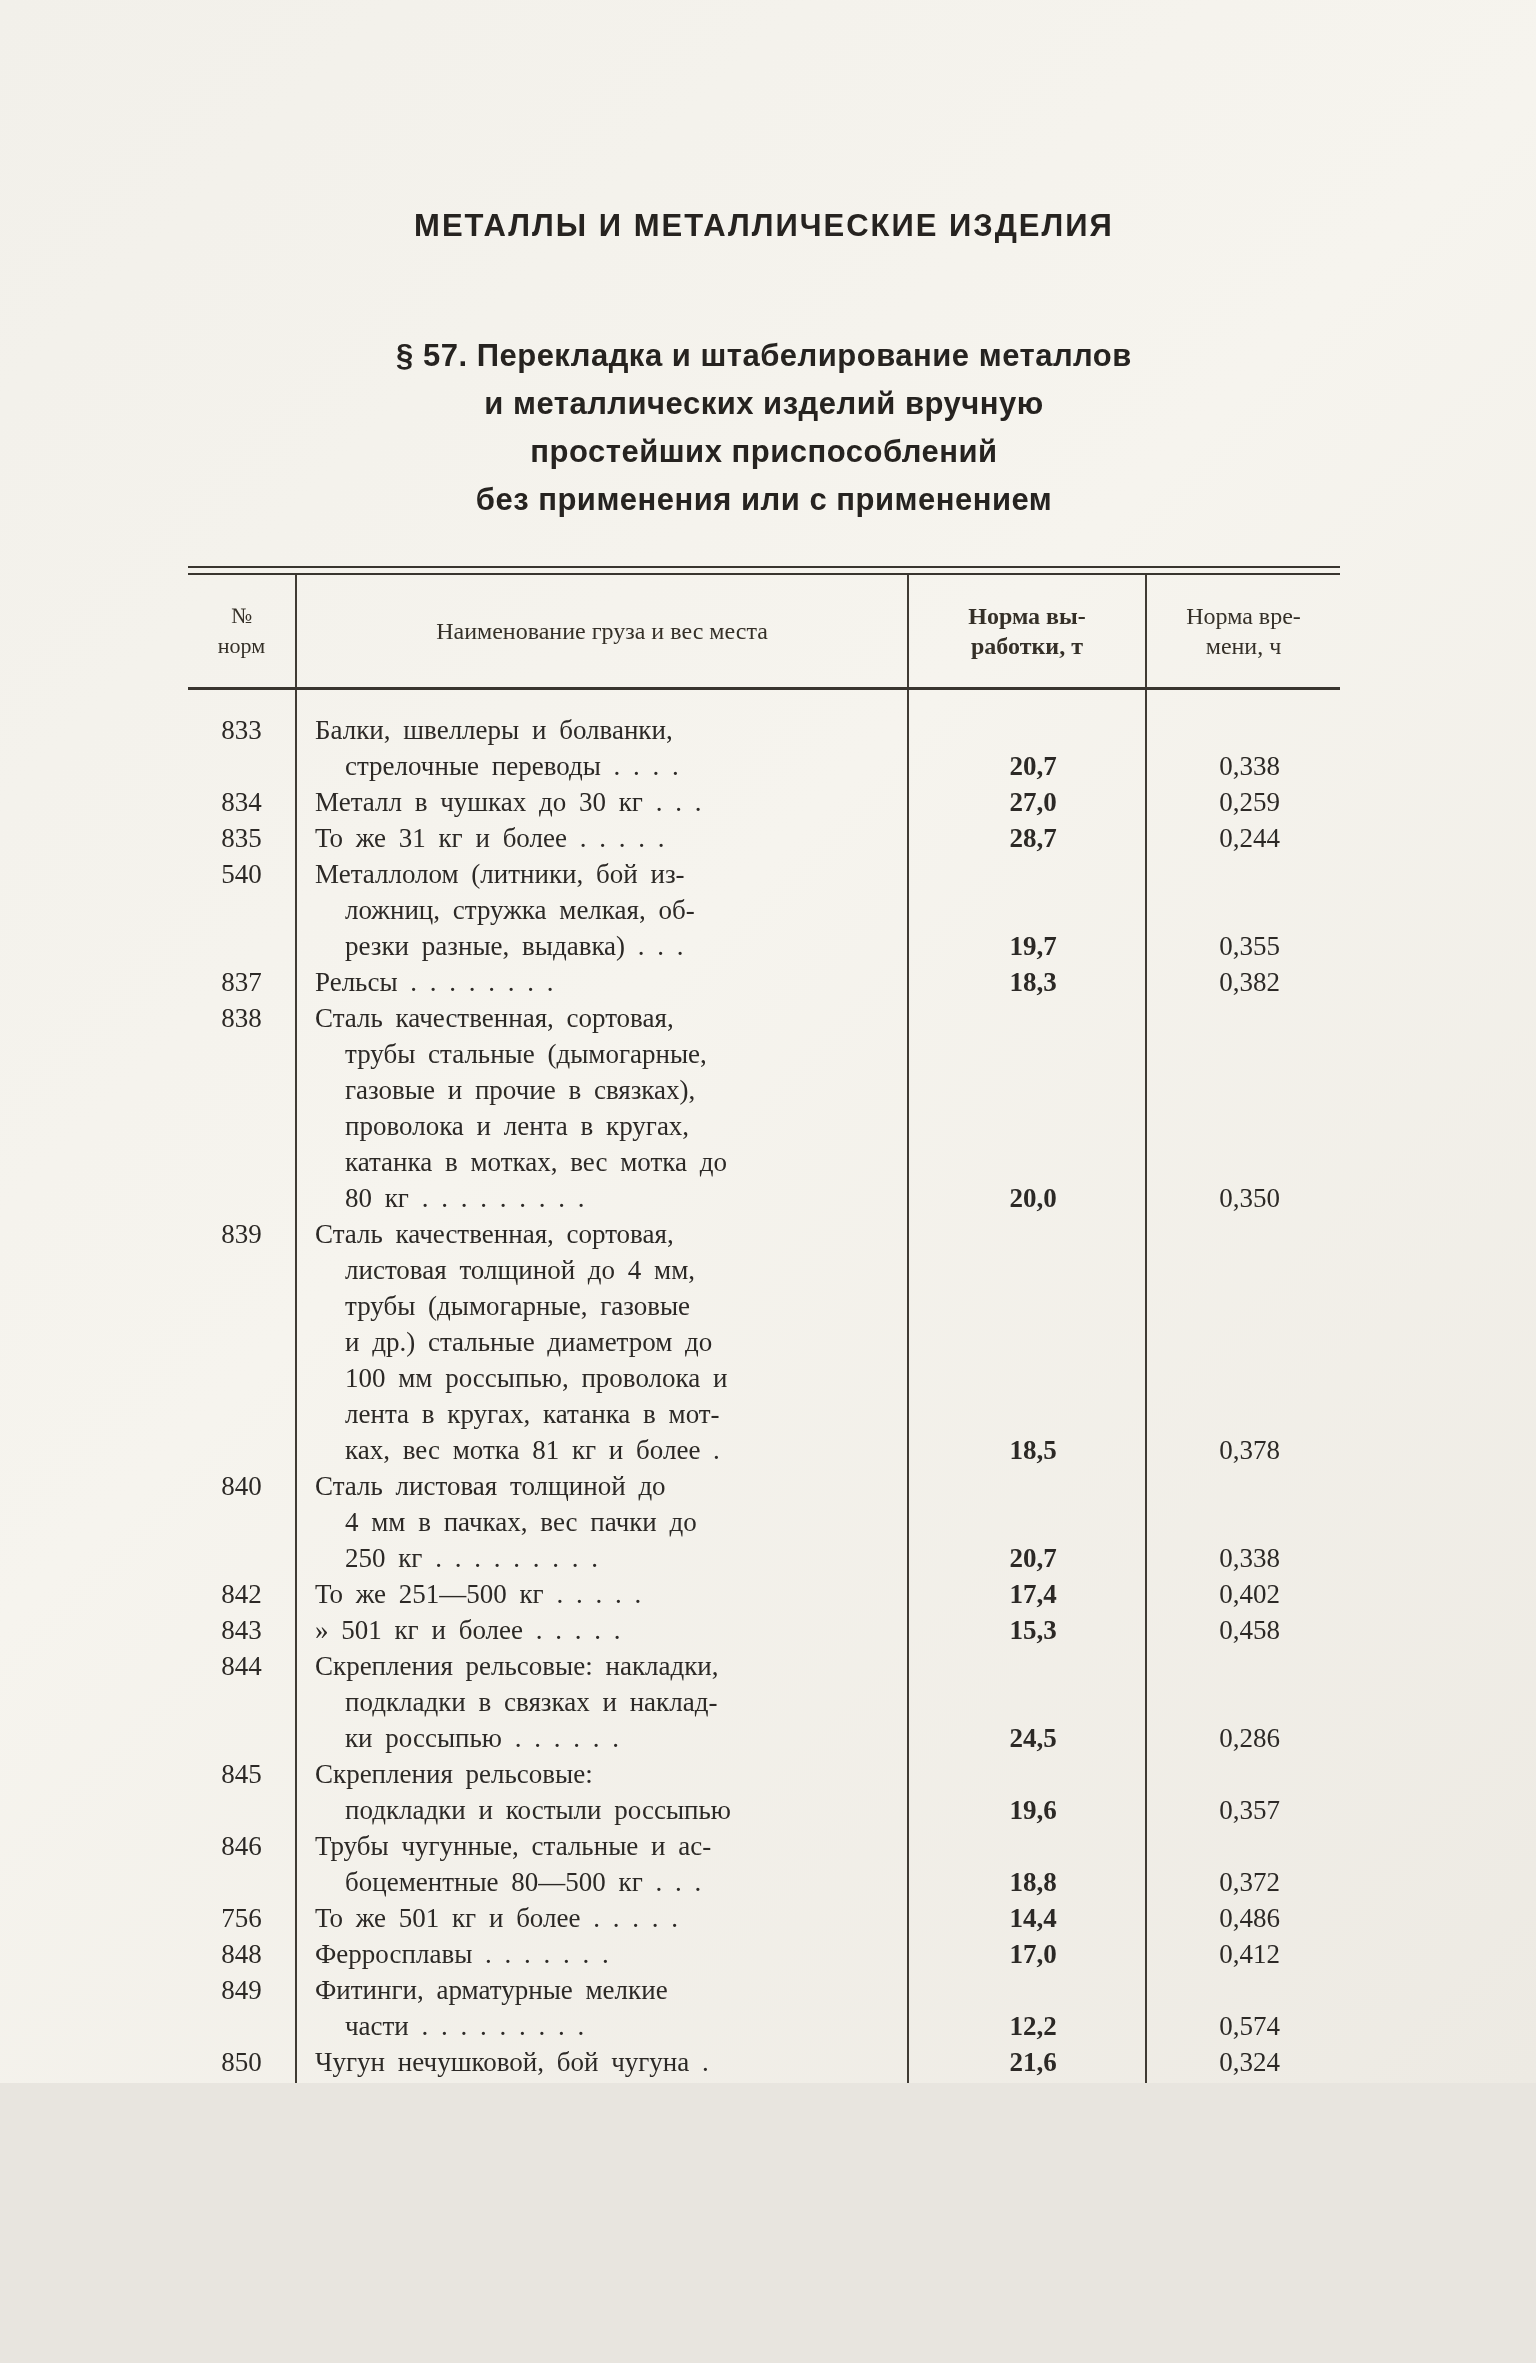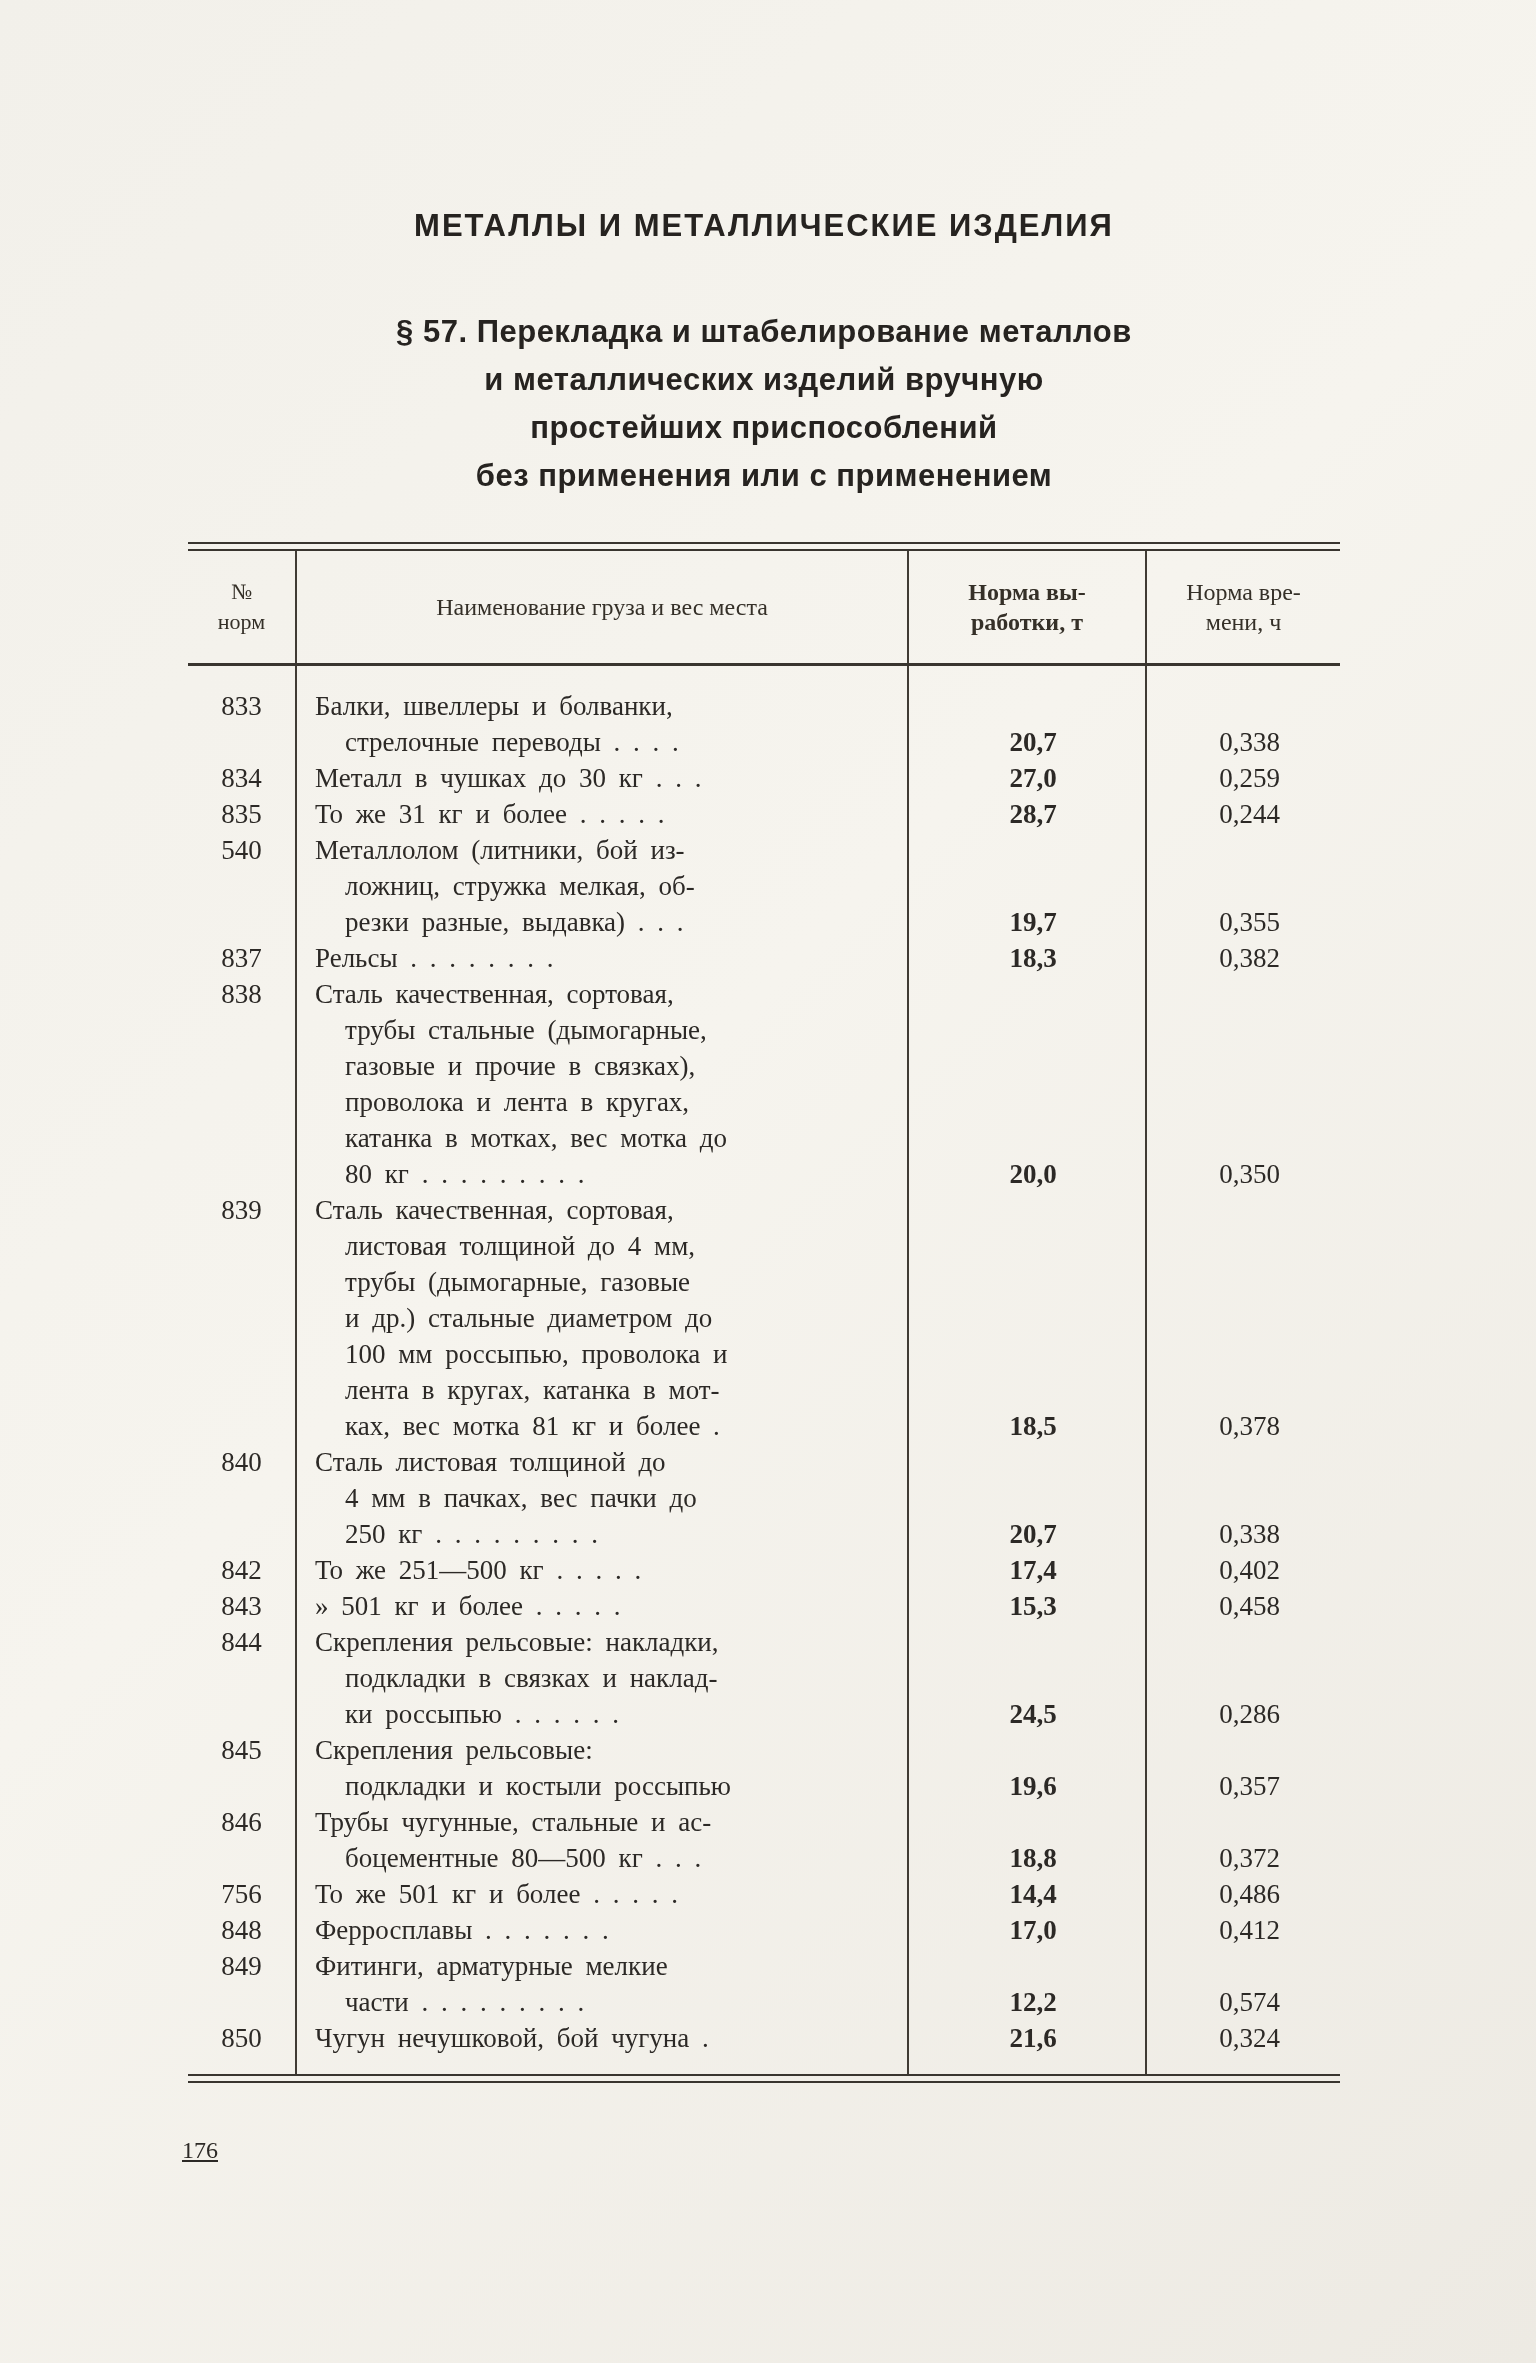--- a/index.html
+++ b/index.html
@@ -1,20 +1,20 @@
 <!DOCTYPE html>
 <html><head>
 <meta charset="utf-8">
 <style>
   * { margin: 0; padding: 0; box-sizing: border-box; }
   html, body { background: #e8e5df; }
   .page {
     position: relative;
     width: 1536px;
-    height: 2363px;
+    height: 2083px;
     background: linear-gradient(135deg, #f2f0ea 0%, #f6f4ee 45%, #edeae3 100%);
     overflow: hidden;
     font-family: "Liberation Serif", "DejaVu Serif", serif;
     color: #2c2926;
   }
   .content {
     position: absolute;
     left: 188px;
     top: 0;
     width: 1152px;
@@ -22,21 +22,21 @@
   .doc-header {
     margin-top: 208px;
     font-family: "Liberation Sans", "DejaVu Sans", sans-serif;
     font-weight: bold;
     font-size: 31px;
     letter-spacing: 2px;
     text-align: center;
     color: #262320;
   }
   .section-title {
-    margin-top: 64px;
+    margin-top: 88px;
     font-family: "Liberation Sans", "DejaVu Sans", sans-serif;
     font-weight: bold;
     font-size: 31px;
     line-height: 48px;
     letter-spacing: 0.5px;
     text-align: center;
     color: #262320;
   }
   .section-title .st-line { display: block; }
 

